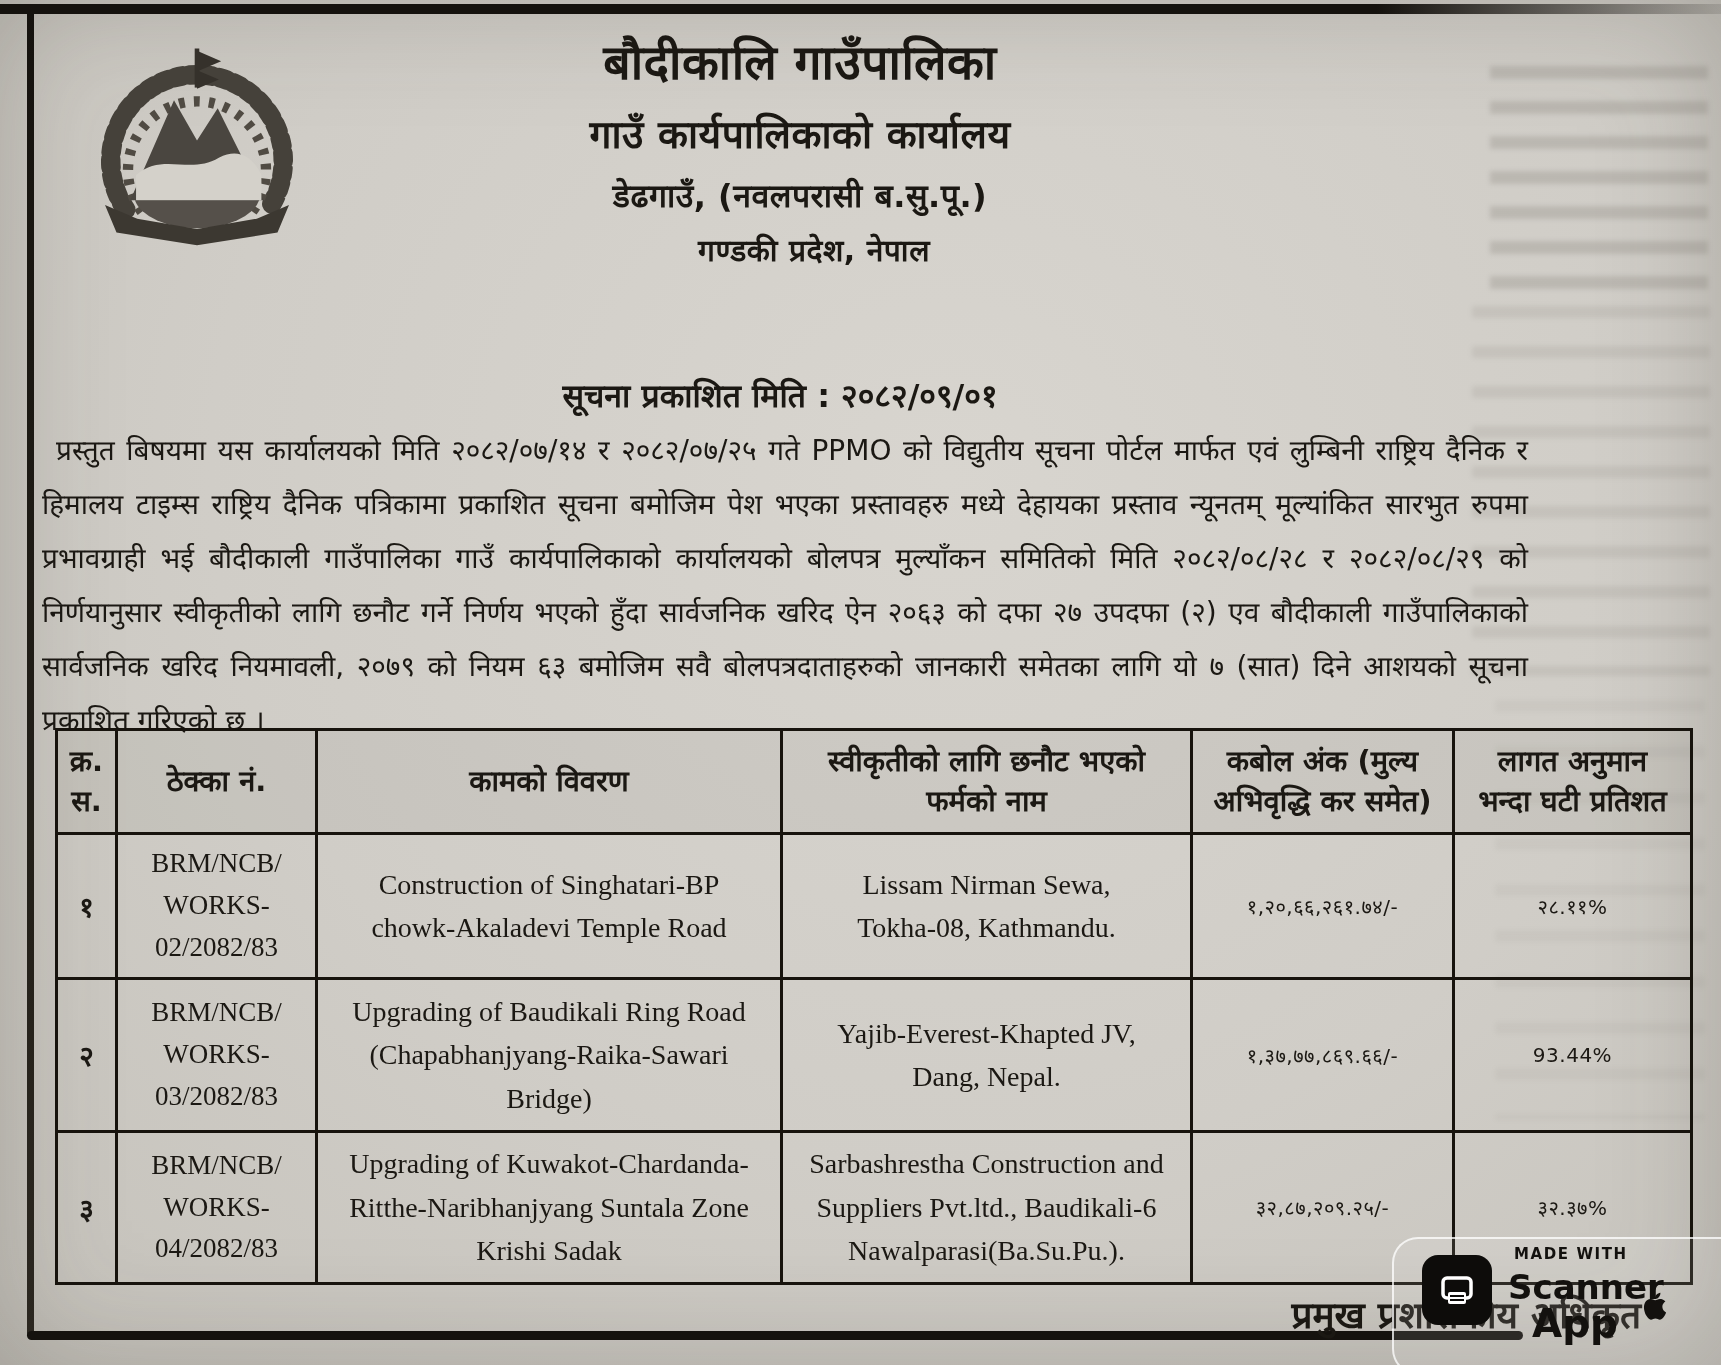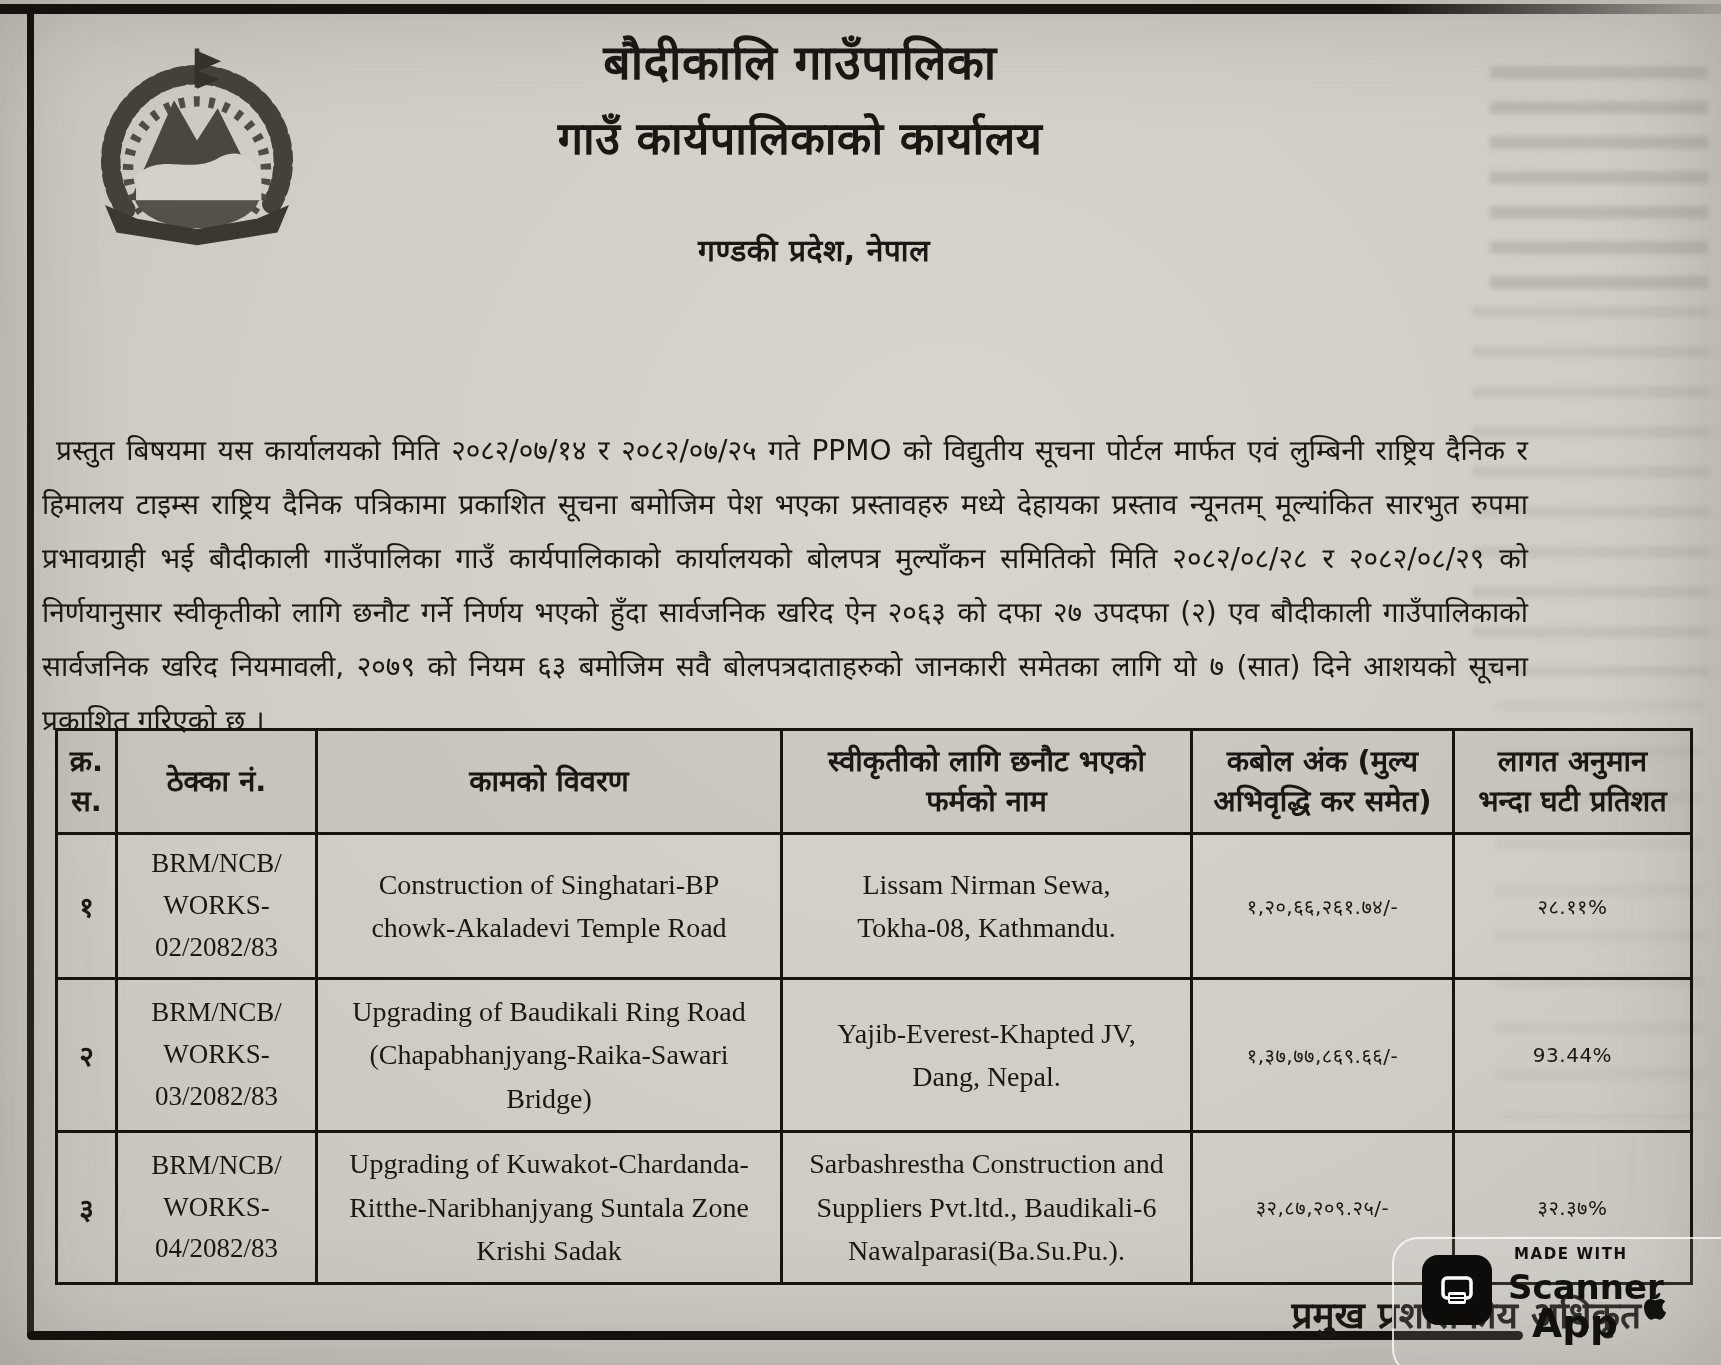--- a/index.html
+++ b/index.html
@@ -13,21 +13,21 @@
   
   .top-border{position:absolute;left:0;top:4px;width:1721px;height:10px;
     background:linear-gradient(90deg,#15120e 0,#15120e 80%,rgba(21,18,14,.5) 92%,rgba(21,18,14,.12) 100%);}
   .left-border{position:absolute;left:27px;top:6px;width:7px;height:1330px;
     background:linear-gradient(180deg,#15120e,#2b2720);}
   .bottom-border{position:absolute;left:27px;top:1331px;width:1496px;height:9px;background:#15120e;border-radius:5px;}
   
   .emblem{position:absolute;left:82px;top:33px;width:230px;height:238px;}
   .hline{position:absolute;left:0;width:1600px;text-align:center;font-weight:700;letter-spacing:.5px;}
   .org{top:28px;font-size:48px;}
-  .office{top:106px;font-size:45px;}
+  .office{top:106px;font-size:39px;}
   .addr{top:173px;font-size:32px;}
   .prov{top:229px;font-size:30px;margin-left:14px;}
   
   .banner{position:absolute;left:30px;top:299px;width:1416px;height:67px;
     background:linear-gradient(90deg,#211d17 0%,#292items{}520 0%,#211d17 0%,#2a261f 84%,rgba(42,38,31,.55) 94%,rgba(42,38,31,.18) 100%);
     display:flex;align-items:center;justify-content:center;}
   .banner-title{color:#f0eee7;font-size:40px;font-weight:700;letter-spacing:1px;}
   .pub-date{position:absolute;left:0;top:373px;width:1560px;text-align:center;font-size:32px;font-weight:700;}
   
   .body-par{position:absolute;left:42px;top:424px;width:1486px;font-size:28px;line-height:54px;
@@ -82,23 +82,25 @@
     <path d="M100,10 v34" stroke="#35312b" stroke-width="4"></path>
     <path d="M100,12 l21,9 -21,9 z M100,29 l19,8 -19,8 z" fill="#35312b"></path>
     <path d="M42,142 L80,55 L100,90 L118,62 L158,142 Z" fill="#4a4640"></path>
     <path d="M47,120 C70,100 94,120 119,105 C138,95 150,107 156,120 L156,142 L47,142 Z" fill="#d4d1ca"></path>
     <path d="M46,142 a55,30 0 0 0 108,0 Z" fill="#55504a"></path>
     <path d="M20,146 L48,158 L100,167 L152,158 L180,146 L170,170 L100,181 L30,170 Z" fill="#3c3831"></path>
   </svg>
 
   <div class="hline org">बौदीकालि गाउँपालिका</div>
   <div class="hline office">गाउँ कार्यपालिकाको कार्यालय</div>
+  <div class="hline addr">डेढगाउँ, (नवलपरासी ब.सु.पू.)</div>
   <div class="hline prov">गण्डकी प्रदेश, नेपाल</div>
 
 
+  <div class="pub-date">सूचना प्रकाशित मिति : २०८२/०९/०१</div>
 
   <div class="body-par">प्रस्तुत बिषयमा यस कार्यालयको मिति २०८२/०७/१४ र २०८२/०७/२५ गते PPMO को विद्युतीय सूचना पोर्टल मार्फत एवं लुम्बिनी राष्ट्रिय दैनिक र हिमालय टाइम्स राष्ट्रिय दैनिक पत्रिकामा प्रकाशित सूचना बमोजिम पेश भएका प्रस्तावहरु मध्ये देहायका प्रस्ताव न्यूनतम् मूल्यांकित सारभुत रुपमा प्रभावग्राही भई बौदीकाली गाउँपालिका गाउँ कार्यपालिकाको कार्यालयको बोलपत्र मुल्याँकन समितिको मिति २०८२/०८/२८ र २०८२/०८/२९ को निर्णयानुसार स्वीकृतीको लागि छनौट गर्ने निर्णय भएको हुँदा सार्वजनिक खरिद ऐन २०६३ को दफा २७ उपदफा (२) एव बौदीकाली गाउँपालिकाको सार्वजनिक खरिद नियमावली, २०७९ को नियम ६३ बमोजिम सवै बोलपत्रदाताहरुको जानकारी समेतका लागि यो ७ (सात) दिने आशयको सूचना प्रकाशित गरिएको छ ।</div>
 
   <table class="tender">
     <colgroup>
       <col style="width:60px">
         <col style="width:200px">
         <col style="width:465px">
       <col style="width:410px">
         <col style="width:262px">

